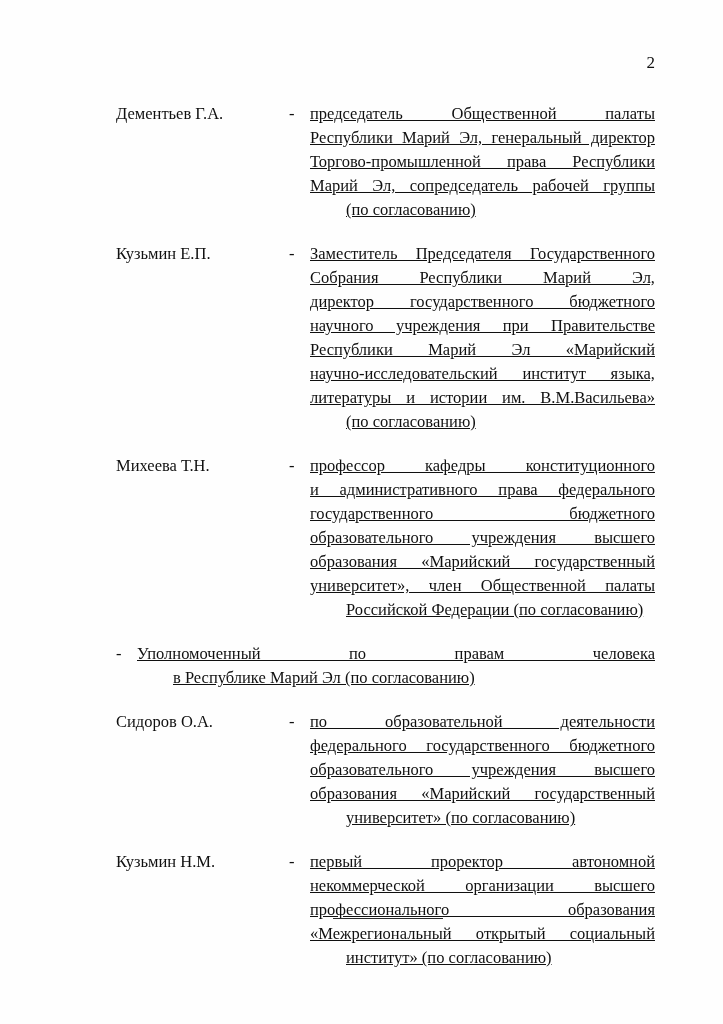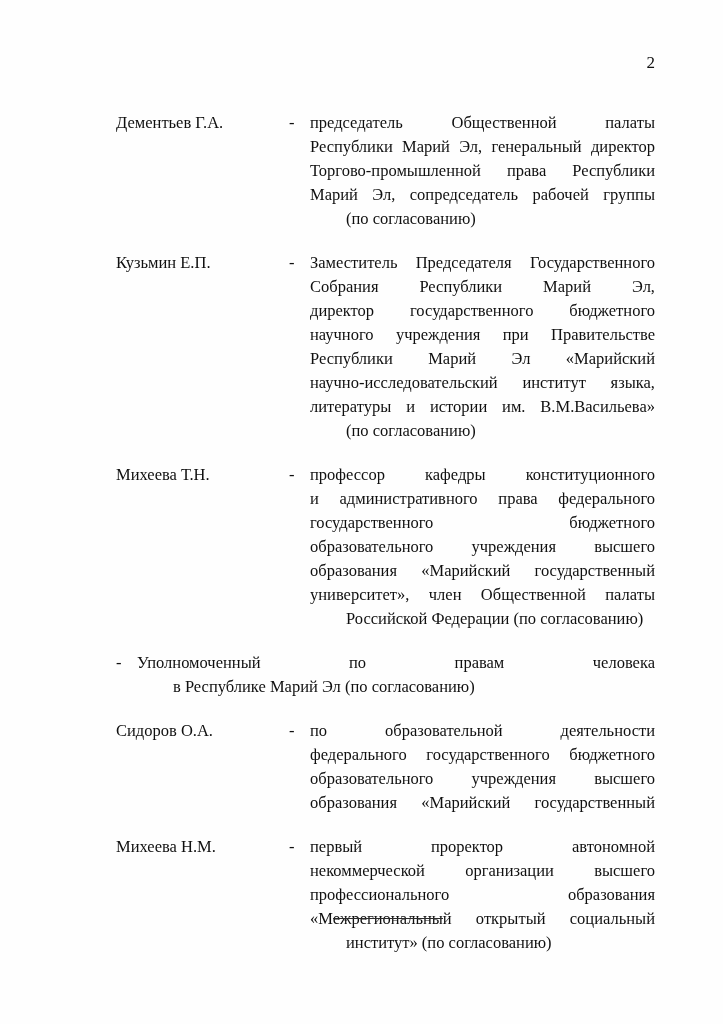--- a/index.html
+++ b/index.html
@@ -20,21 +20,21 @@
     position: absolute;
     top: 52px;
     left: 0;
     width: 655px;
     text-align: right;
     font-size: 17px;
     line-height: 22px;
   }
   .entries {
     position: absolute;
-    top: 111px;
+    top: 102px;
     left: 116px;
     width: 539px;
   }
   .entry {
     display: flex;
     align-items: flex-start;
     margin-bottom: 20px;
   }
   .entry-name {
     flex: 0 0 173px;
@@ -51,20 +51,21 @@
     flex: 1 1 auto;
     font-size: 16.5px;
     line-height: 24px;
   }
   
   .desc-line {
     display: block;
     text-align: justify;
     text-align-last: justify;
     white-space: pre-wrap;
+    text-decoration: underline;
   }
   .desc-line.last {
     text-align: left;
     text-align-last: left;
     margin-left: 36px;
   }
   .footer-rule {
     position: absolute;
     top: 918px;
     left: 333px;
@@ -127,24 +128,25 @@
         </div>
       </div>
       <div class="entry">
         <div class="entry-name">Сидоров О.А.</div>
         <div class="entry-dash">-</div>
         <div class="entry-desc">
           <span class="desc-line">по образовательной деятельности</span>
           <span class="desc-line">федерального государственного бюджетного</span>
           <span class="desc-line">образовательного учреждения высшего</span>
           <span class="desc-line">образования «Марийский государственный</span>
+          <span class="desc-line last">университет» (по согласованию)</span>
         </div>
       </div>
       <div class="entry">
-        <div class="entry-name">Михеева Н.М.</div>
+        <div class="entry-name">Кузьмин Н.М.</div>
         <div class="entry-dash">-</div>
         <div class="entry-desc">
           <span class="desc-line">первый проректор автономной</span>
           <span class="desc-line">некоммерческой организации высшего</span>
           <span class="desc-line">профессионального образования</span>
           <span class="desc-line">«Межрегиональный открытый социальный</span>
           <span class="desc-line last">институт» (по согласованию)</span>
         </div>
       </div>
     </div>

